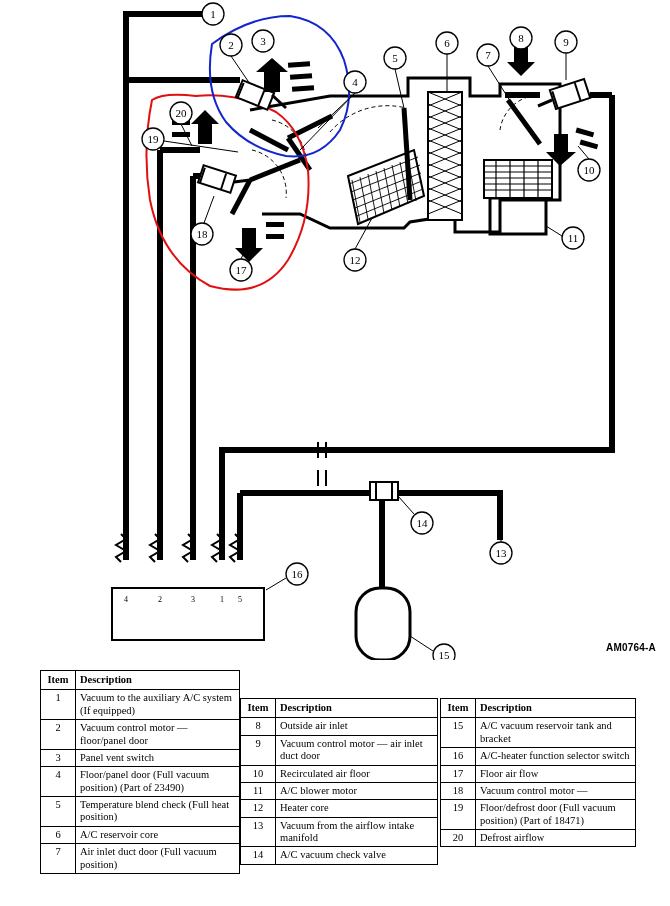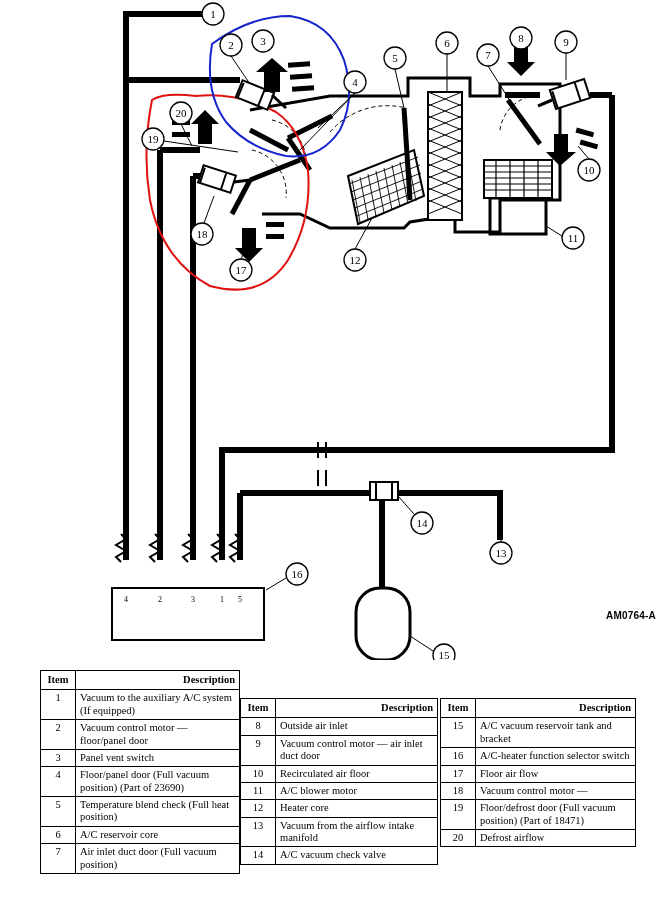--- a/index.html
+++ b/index.html
@@ -32,21 +32,21 @@
     dominant-baseline: central;
   }
   .port-num {
     font-family: "Liberation Serif", serif;
     font-size: 8px;
     text-anchor: middle;
   }
   #code-label {
     position: absolute;
     right: 14px;
-    top: 610px;
+    top: 642px;
     font-family: "Liberation Sans", sans-serif;
     font-size: 10px;
     font-weight: bold;
     letter-spacing: 0.2px;
   }
   
   #legend {
     position: absolute;
     left: 0;
     top: 660px;
@@ -64,21 +64,21 @@
   table.legend-table td {
     border: 1px solid #000;
     padding: 2px 4px;
     vertical-align: top;
     line-height: 1.18;
     margin-left: 12px;
   }
   table.legend-table th {
     font-weight: bold;
     font-size: 10.5px;
-    text-align: right;
+    text-align: left;
     padding: 3px 4px;
   }
   table.legend-table th.c-item,
   table.legend-table td.c-item {
     text-align: center;
     width: 26px;
   }
   table.legend-table td.c-item { text-align: center; }
   #legend-1 { left: 40px; top: 10px; width: 200px; }
   #legend-2 { left: 240px; top: 38px; width: 198px; }
@@ -446,21 +446,21 @@
       <tr>
           <td class="c-item">2</td>
           <td>Vacuum control motor — floor/panel door</td>
         </tr>
       <tr>
           <td class="c-item">3</td>
           <td>Panel vent switch</td>
         </tr>
       <tr>
           <td class="c-item">4</td>
-          <td>Floor/panel door (Full vacuum position) (Part of 23690)</td>
+          <td>Floor/panel door (Full vacuum position) (Part of 23490)</td>
         </tr>
       <tr>
           <td class="c-item">5</td>
           <td>Temperature blend check (Full heat position)</td>
         </tr>
       <tr>
           <td class="c-item">6</td>
           <td>A/C reservoir core</td>
         </tr>
       <tr>

